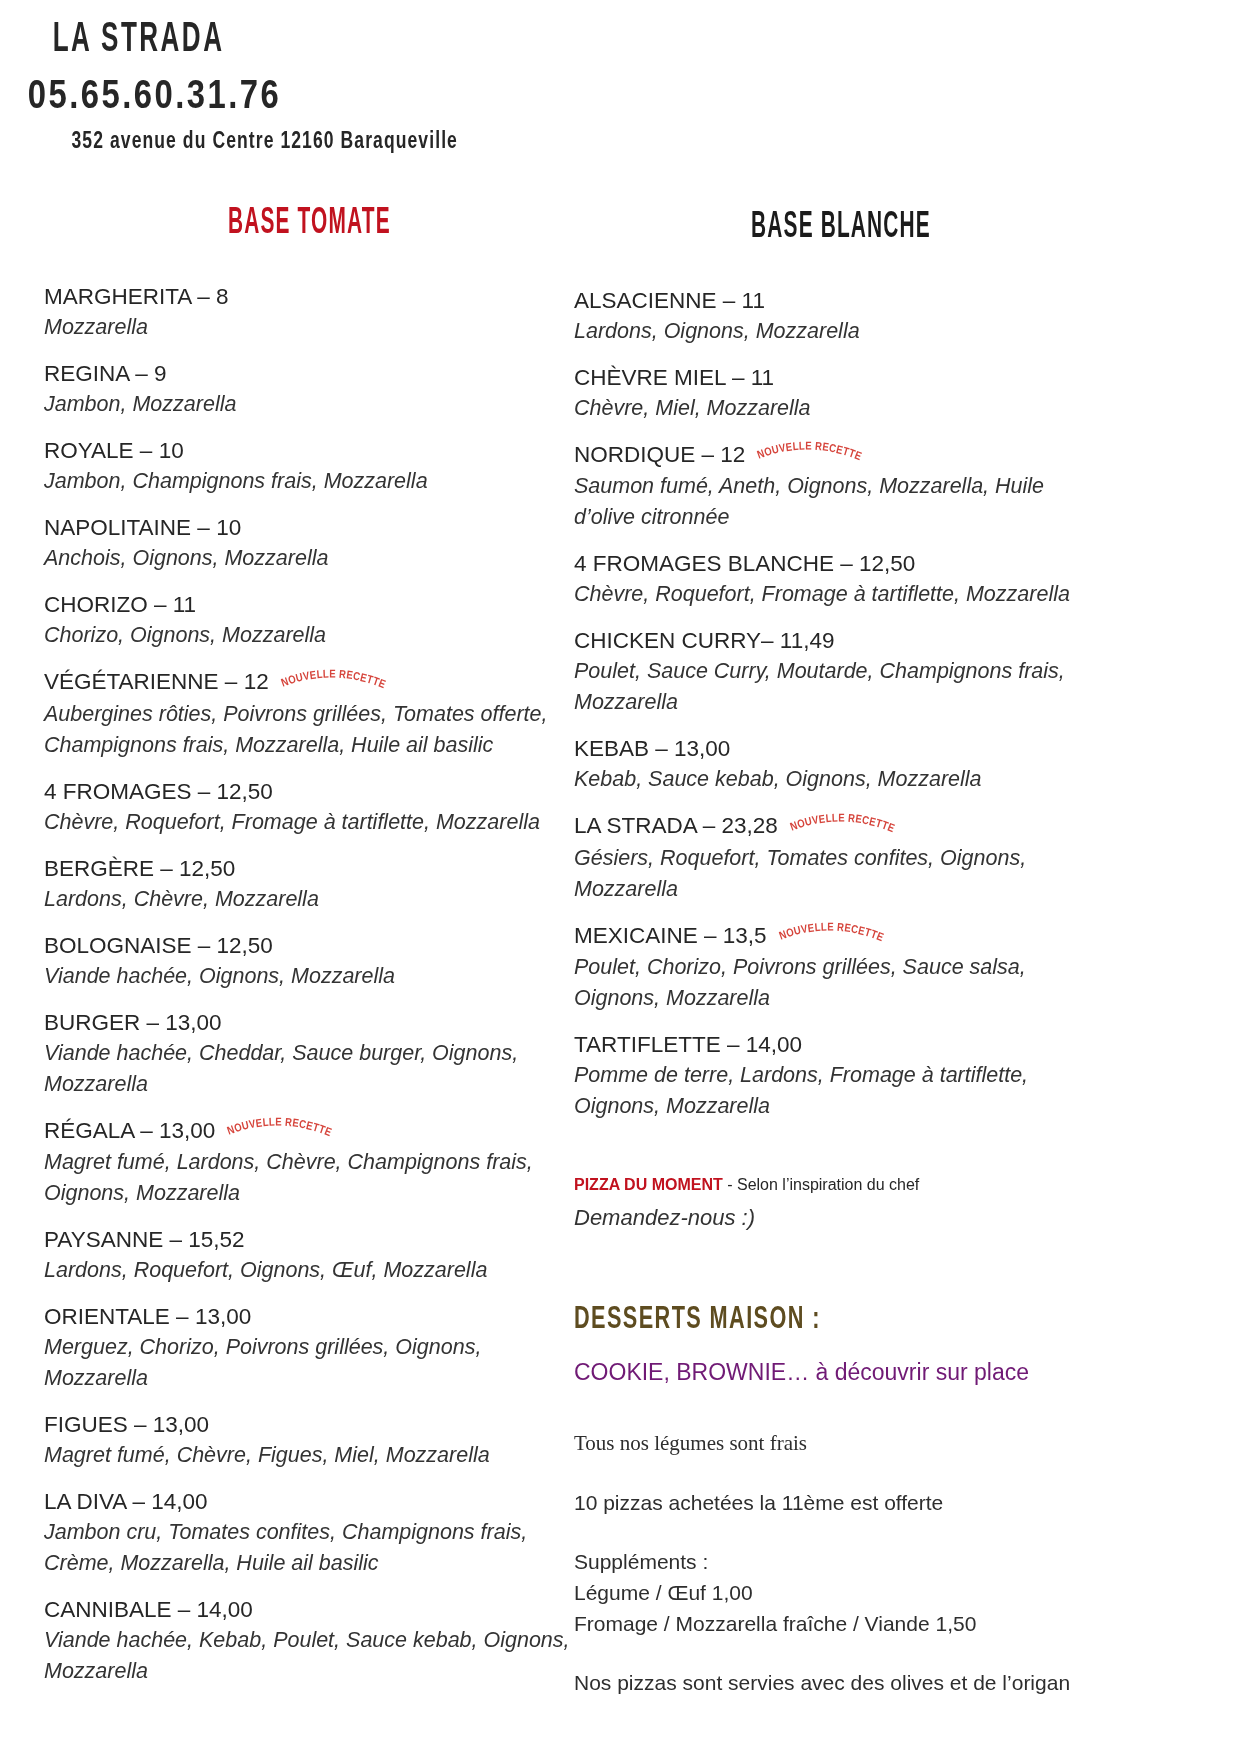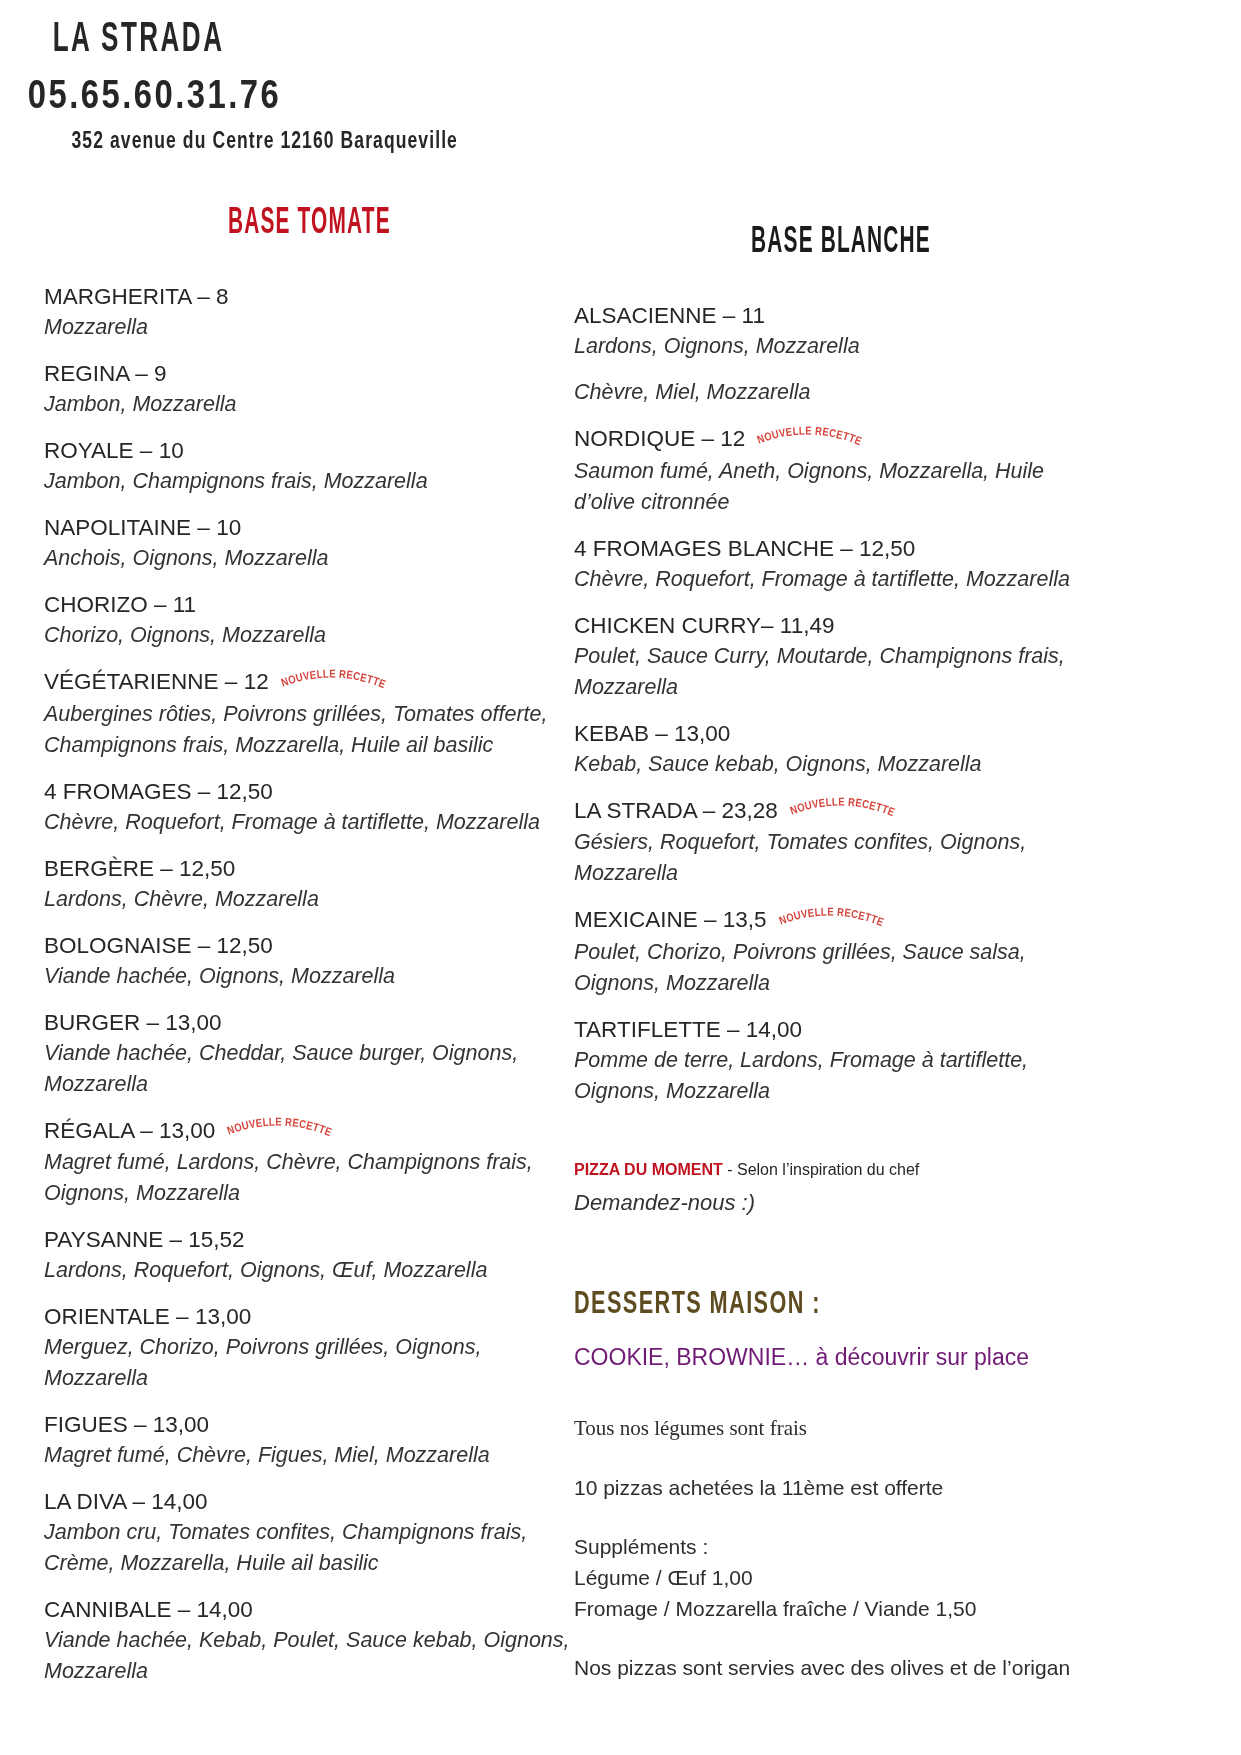--- a/index.html
+++ b/index.html
@@ -147,20 +147,21 @@
     <section class="col-right">
       <h2 class="col-head">
         <span class="cond" style="color: rgb(27, 27, 27);">BASE BLANCHE</span>
       </h2>
       <div class="items">
           <div class="item">
             <p class="title"><span>ALSACIENNE – 11</span></p>
             <p class="ing">Lardons, Oignons, Mozzarella</p>
           </div>
           <div class="item">
+            <p class="title"><span>CHÈVRE MIEL – 11</span></p>
             <p class="ing">Chèvre, Miel, Mozzarella</p>
           </div>
           <div class="item">
             <p class="title"><span>NORDIQUE – 12</span><svg viewBox="0 0 124 34" class="badge">
                 <path id="arc3" d="M4,26 Q62,4 120,30" fill="none"></path>
                 <text><textPath href="#arc3" xlink:href="#arc3" textLength="114" lengthAdjust="spacingAndGlyphs">NOUVELLE RECETTE</textPath></text>
               </svg></p>
             <p class="ing">Saumon fumé, Aneth, Oignons, Mozzarella, Huile d’olive citronnée</p>
           </div>
           <div class="item">

